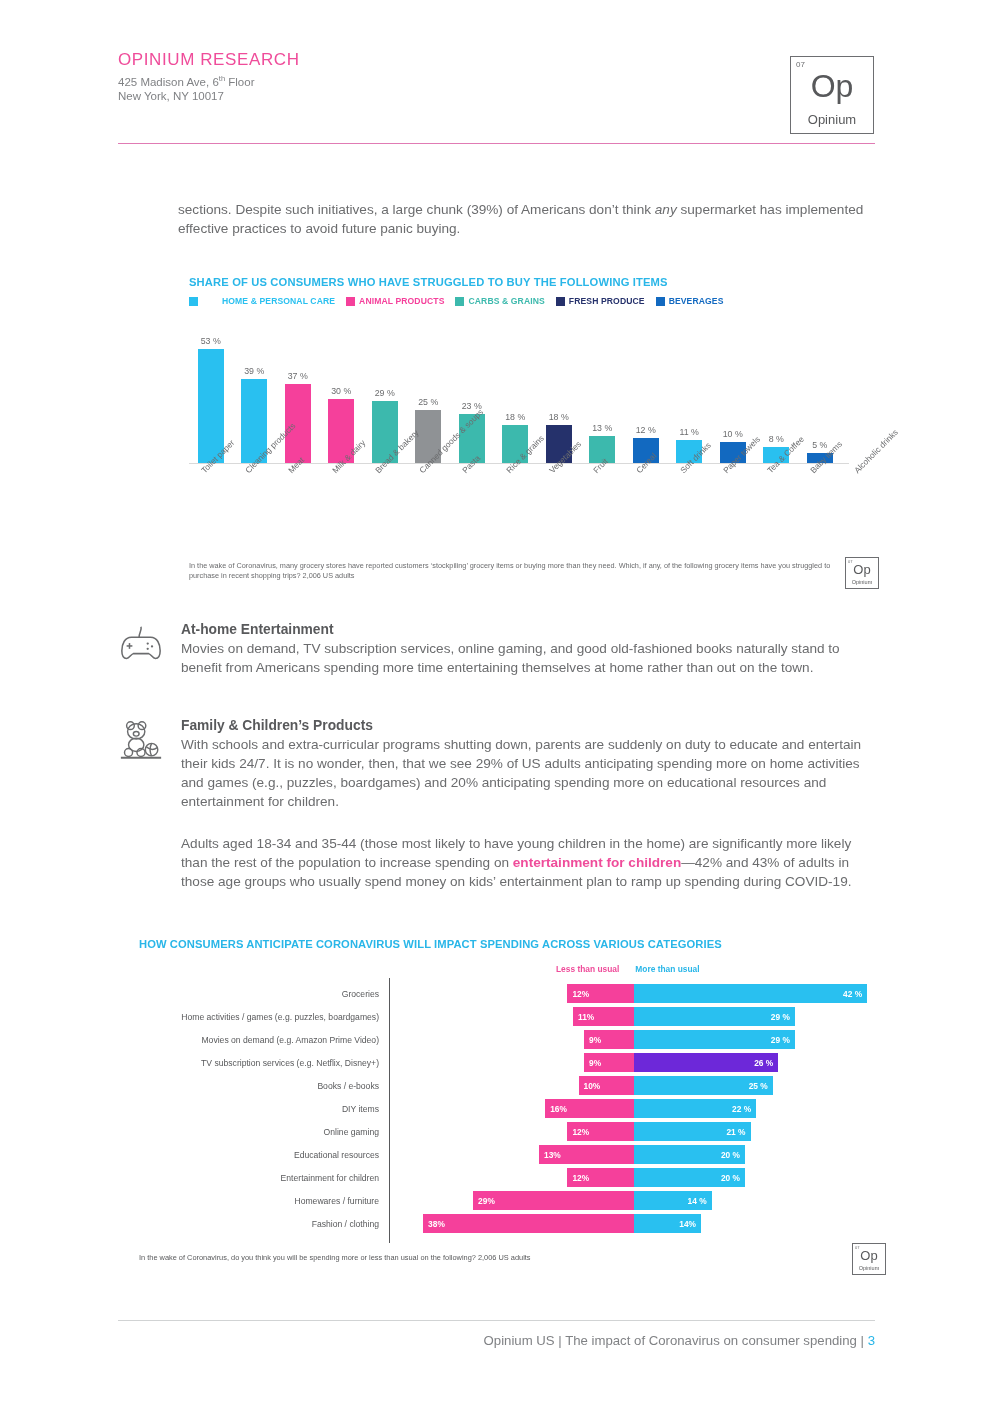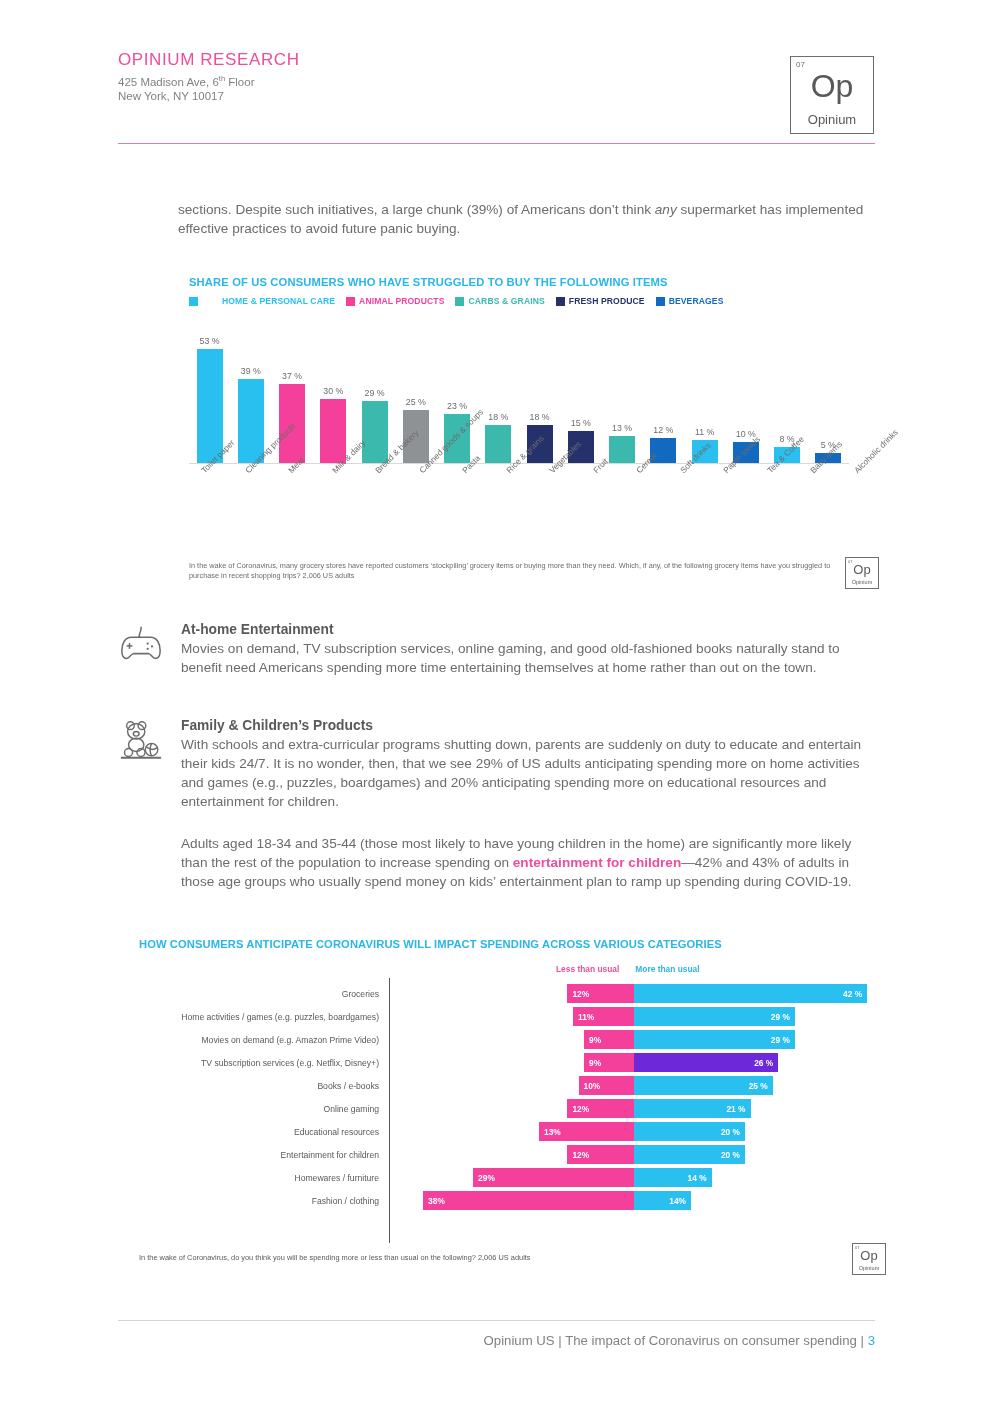--- a/index.html
+++ b/index.html
@@ -347,24 +347,20 @@
           </div>
           <div class="bar-cell">
             <div class="bar-val">18 %</div>
             <div class="bar-rect" style="height: 39.0566px; background: rgb(60, 185, 173);"></div>
           </div>
           <div class="bar-cell">
             <div class="bar-val">18 %</div>
             <div class="bar-rect" style="height: 39.0566px; background: rgb(37, 49, 107);"></div>
           </div>
           <div class="bar-cell">
-            <div class="bar-val">15 %</div>
-            <div class="bar-rect" style="height: 32.5472px; background: rgb(37, 49, 107);"></div>
-          </div>
-          <div class="bar-cell">
             <div class="bar-val">13 %</div>
             <div class="bar-rect" style="height: 28.2075px; background: rgb(60, 185, 173);"></div>
           </div>
           <div class="bar-cell">
             <div class="bar-val">12 %</div>
             <div class="bar-rect" style="height: 26.0377px; background: rgb(18, 105, 192);"></div>
           </div>
           <div class="bar-cell">
             <div class="bar-val">11 %</div>
             <div class="bar-rect" style="height: 23.8679px; background: rgb(41, 192, 240);"></div>
@@ -418,21 +414,21 @@
         <line x1="12" y1="22" x2="12" y2="28"></line>
         <line x1="9" y1="25" x2="15" y2="25"></line>
         <circle cx="31" cy="22.5" r="1.2" fill="#6b6c6e" stroke="none"></circle>
         <circle cx="35.5" cy="25.5" r="1.2" fill="#6b6c6e" stroke="none"></circle>
         <circle cx="31" cy="28" r="1.2" fill="#6b6c6e" stroke="none"></circle>
         <path d="M22 16 C22 11 25 9 24 5" stroke-width="1.6"></path>
       </svg>
     </div>
     <div class="body">
       <div class="sec-head">At-home Entertainment</div>
-      <div class="para">Movies on demand, TV subscription services, online gaming, and good old-fashioned books naturally stand to benefit need Americans spending more time entertaining themselves at home rather than out on the town.</div>
+      <div class="para">Movies on demand, TV subscription services, online gaming, and good old-fashioned books naturally stand to benefit from Americans spending more time entertaining themselves at home rather than out on the town.</div>
     </div>
   </div>
 
   <div class="icon-sec" style="left:118px; top:718px; width:760px;">
     <div class="ico">
       <svg viewBox="0 0 48 48" width="46" height="46" fill="none" stroke="#6b6c6e" stroke-width="1.5">
         <circle cx="13" cy="8" r="4"></circle>
         <circle cx="25" cy="8" r="4"></circle>
         <ellipse cx="19" cy="14" rx="9" ry="8"></ellipse>
         <ellipse cx="19" cy="16.5" rx="3" ry="2.4"></ellipse>
@@ -491,20 +487,27 @@
           </div>
         </div>
         <div class="c2row">
           <div class="c2label">Books / e-books</div>
           <div class="c2bars">
             <div class="c2bar-left" style="width: 55.5px; background: rgb(245, 64, 155);">10%</div>
             <div class="c2bar-right" style="width: 138.75px; background: rgb(41, 192, 240);">25 %</div>
           </div>
         </div>
         <div class="c2row">
+          <div class="c2label">DIY items</div>
+          <div class="c2bars">
+            <div class="c2bar-left" style="width: 88.8px; background: rgb(245, 64, 155);">16%</div>
+            <div class="c2bar-right" style="width: 122.1px; background: rgb(41, 192, 240);">22 %</div>
+          </div>
+        </div>
+        <div class="c2row">
           <div class="c2label">Online gaming</div>
           <div class="c2bars">
             <div class="c2bar-left" style="width: 66.6px; background: rgb(245, 64, 155);">12%</div>
             <div class="c2bar-right" style="width: 116.55px; background: rgb(41, 192, 240);">21 %</div>
           </div>
         </div>
         <div class="c2row">
           <div class="c2label">Educational resources</div>
           <div class="c2bars">
             <div class="c2bar-left" style="width: 95px; background: rgb(245, 64, 155);">13%</div>
@@ -522,21 +525,21 @@
           <div class="c2label">Homewares / furniture</div>
           <div class="c2bars">
             <div class="c2bar-left" style="width: 160.95px; background: rgb(245, 64, 155);">29%</div>
             <div class="c2bar-right" style="width: 77.7px; background: rgb(41, 192, 240);">14 %</div>
           </div>
         </div>
         <div class="c2row">
           <div class="c2label">Fashion / clothing</div>
           <div class="c2bars">
             <div class="c2bar-left" style="width: 210.9px; background: rgb(245, 64, 155);">38%</div>
-            <div class="c2bar-right" style="width: 57px; background: rgb(41, 192, 240);">14%</div>
+            <div class="c2bar-right" style="width: 67px; background: rgb(41, 192, 240);">14%</div>
           </div>
         </div>
       </div>
     <div class="c2-center-line"></div>
     <div class="chart2-foot">In the wake of Coronavirus, do you think you will be spending more or less than usual on the following? 2,006 US adults</div>
     <div class="logo-box small chart2-logo">
       <span class="logo-num">07</span>
       <span class="logo-op">Op</span>
       <span class="logo-word">Opinium</span>
     </div>

